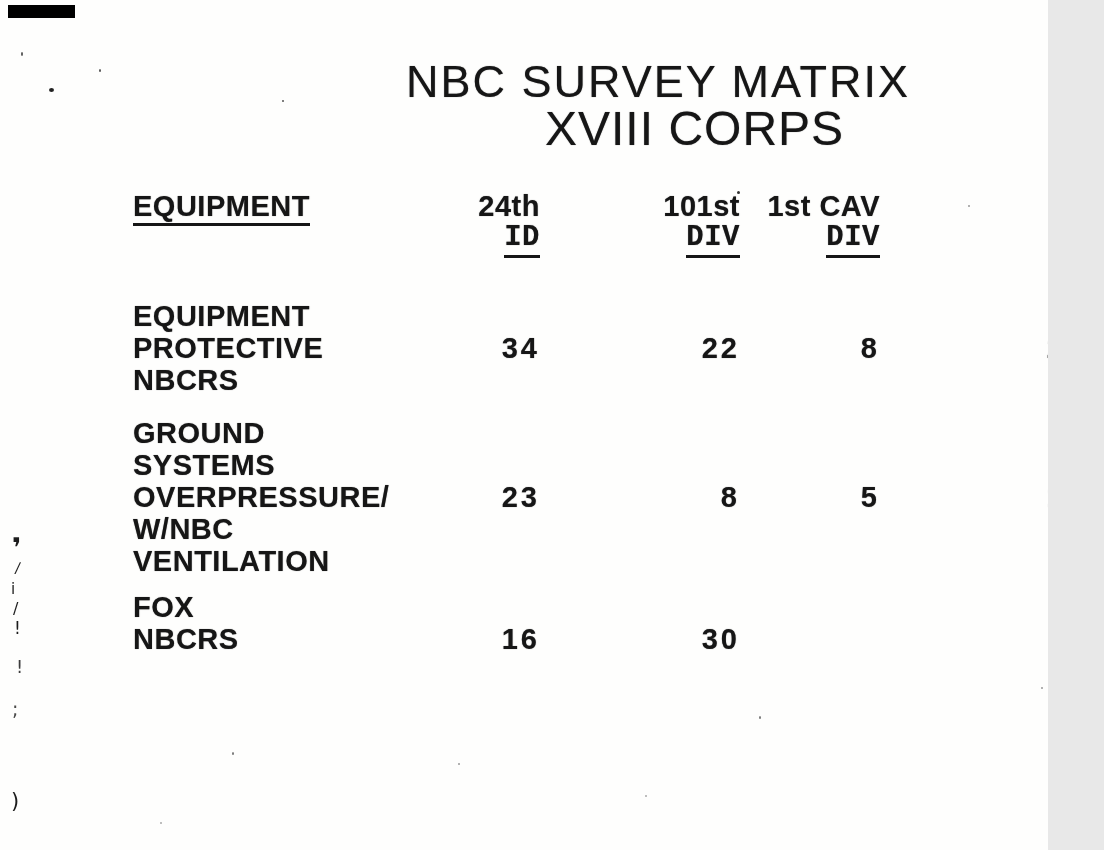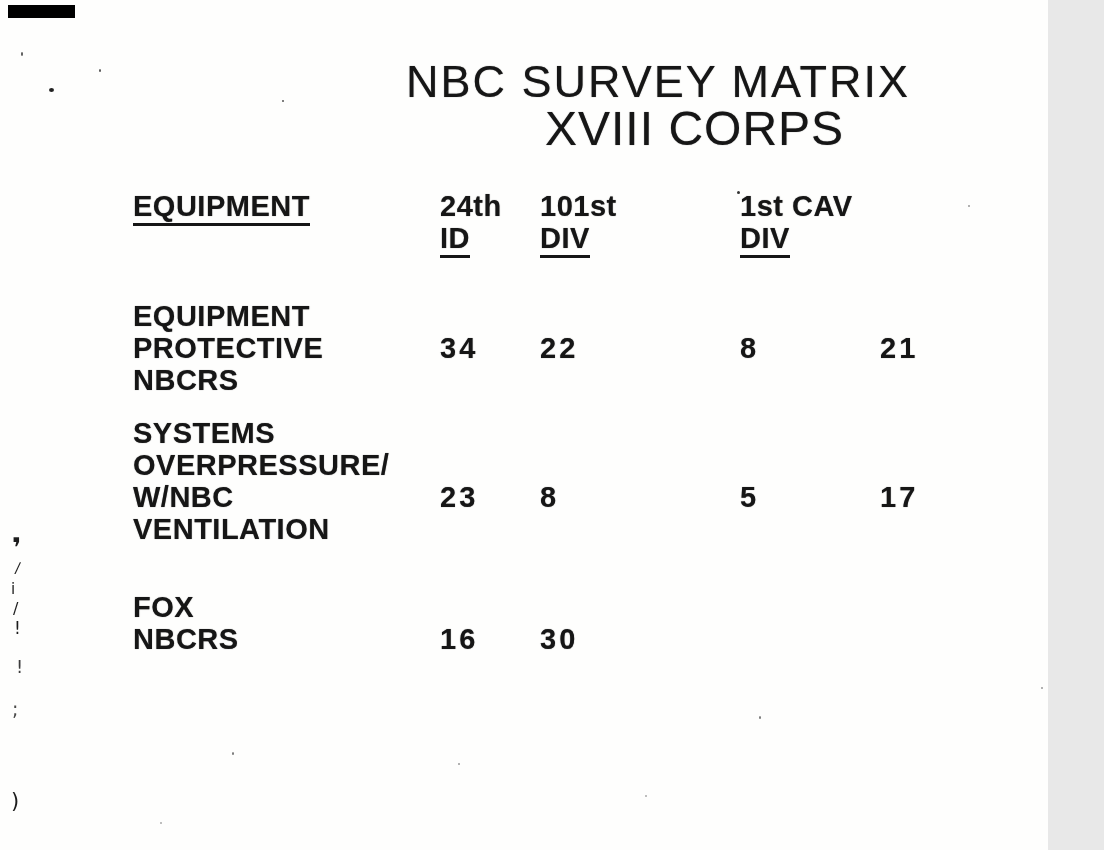--- a/index.html
+++ b/index.html
@@ -30,25 +30,25 @@
   .grid-row {
     position:absolute; left:0; width:952px;
     display:grid; grid-template-columns:307px 100px 200px 140px 205px;
   }
   .hdr-row  { top:0; }
   .row-1    { top:110px; }
   .row-2    { top:227px; }
   .row-3    { top:401px; }
 
   .equip-col { text-align:left; }
-  .num-col   { text-align:left; }
+  .num-col   { text-align:right; }
   .num-col .num { letter-spacing:3px;margin-top:48px; }
 
   .u { display:inline-block; border-bottom:3px solid #161616; padding-bottom:1px; }
-  .hdr-line2 { margin-top:0; }
+  .hdr-line2 { margin-top:0;font-family:Liberation Mono, monospace; }
   .shift-right { position:relative; left:12px; }
 
   .pad1 { padding-top:32px; }  
   .pad2 { padding-top:64px; }  
 
   .margin-mark {
     position:absolute; font-family:"DejaVu Sans", sans-serif;
     color:#1c1c1c; line-height:1; white-space:pre;
   }
   .speck { position:absolute; background:#555; border-radius:50%; }
@@ -90,20 +90,21 @@
         <div>NBCRS</div>
       </div>
       <div class="num-col pad1"><span class="num">34</span></div>
       <div class="num-col pad1"><span class="num">22</span></div>
       <div class="num-col pad1"><span class="num">8</span></div>
       <div class="num-col pad1"><span class="num">21</span></div>
     </div>
 
     <div class="grid-row row-2">
       <div class="equip-col">
+        <div>GROUND</div>
         <div>SYSTEMS</div>
         <div>OVERPRESSURE/</div>
         <div>W/NBC</div>
         <div>VENTILATION</div>
       </div>
       <div class="num-col pad2"><span class="num">23</span></div>
       <div class="num-col pad2"><span class="num">8</span></div>
       <div class="num-col pad2"><span class="num">5</span></div>
       <div class="num-col pad2"><span class="num">17</span></div>
     </div>

